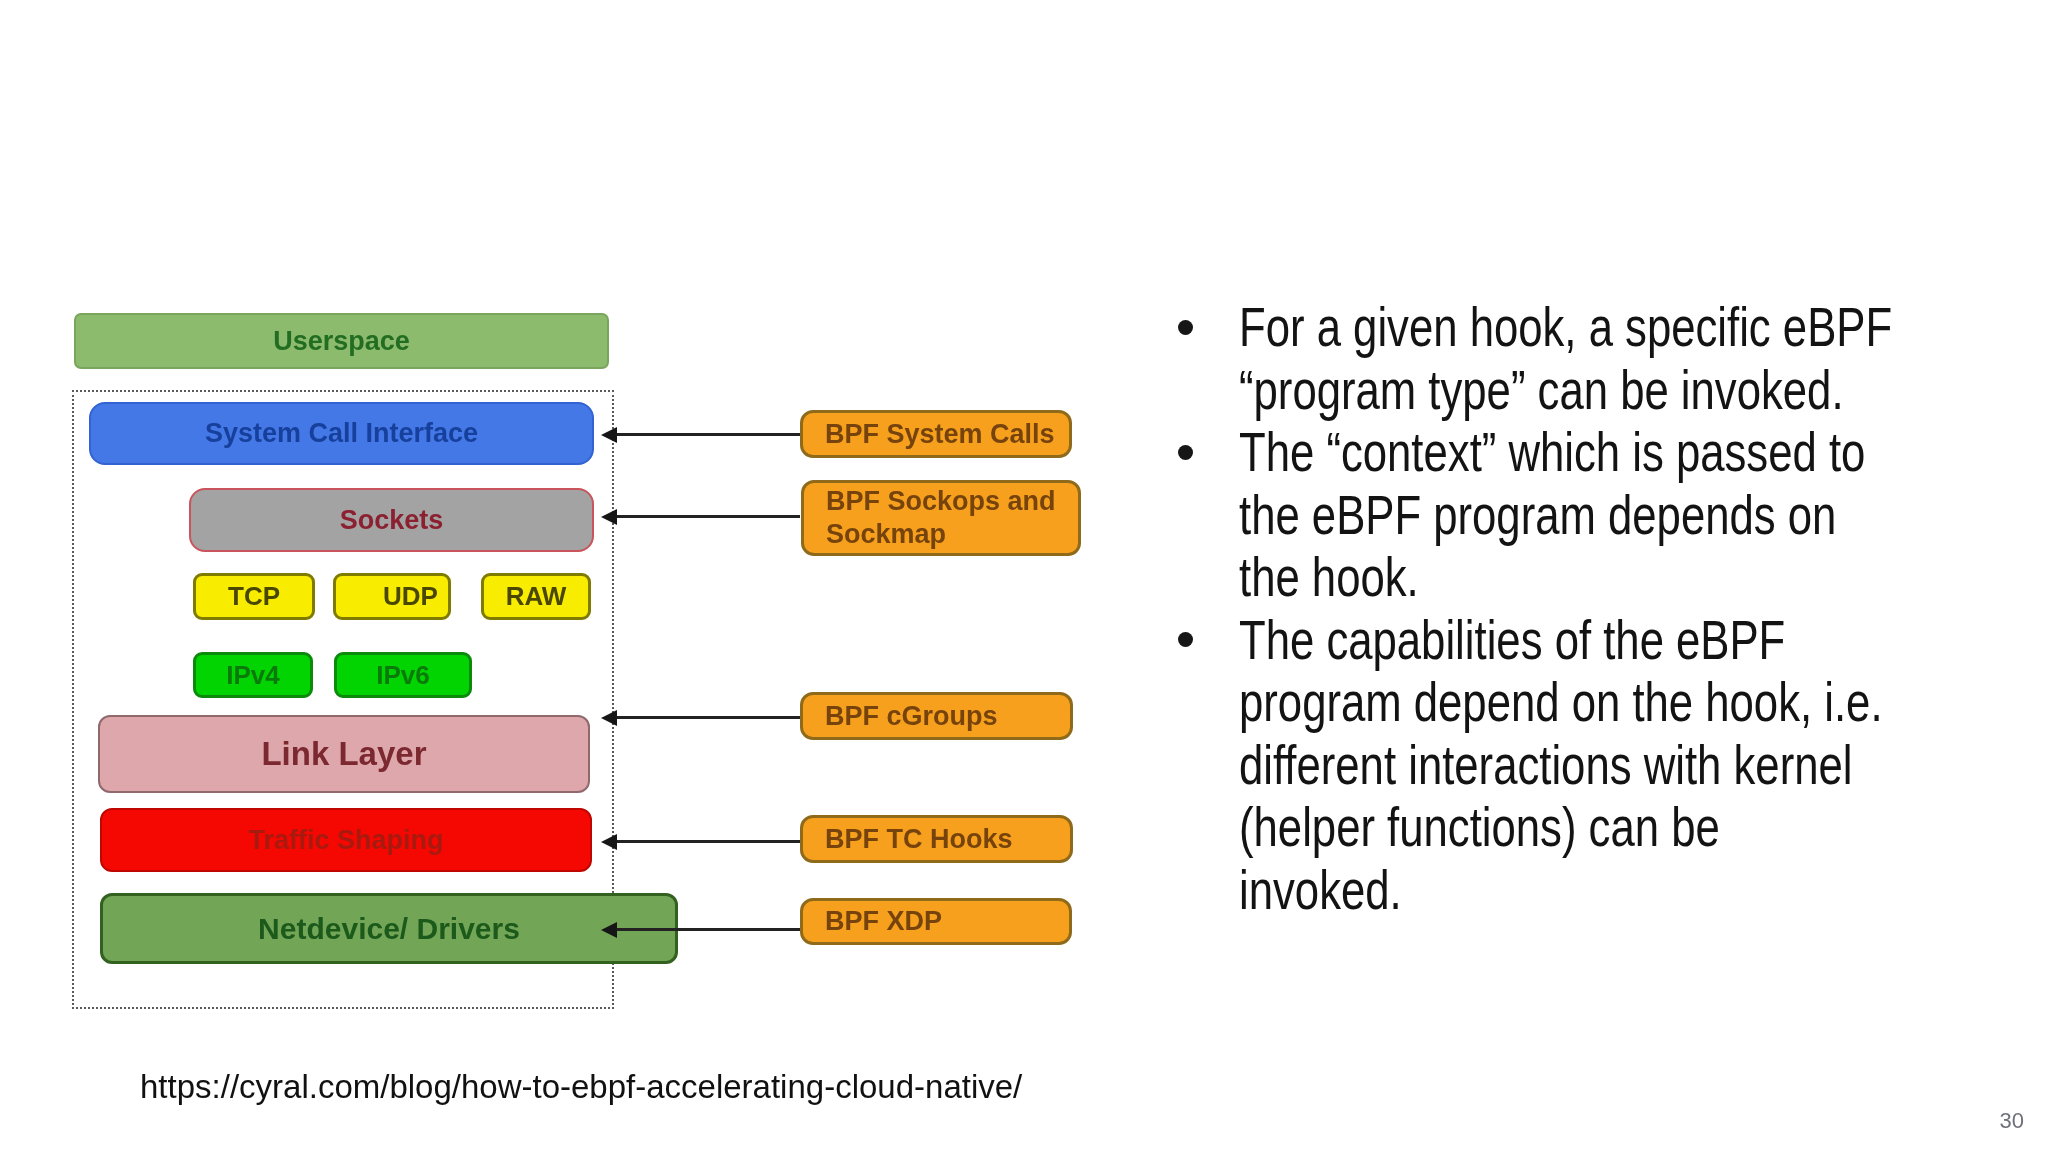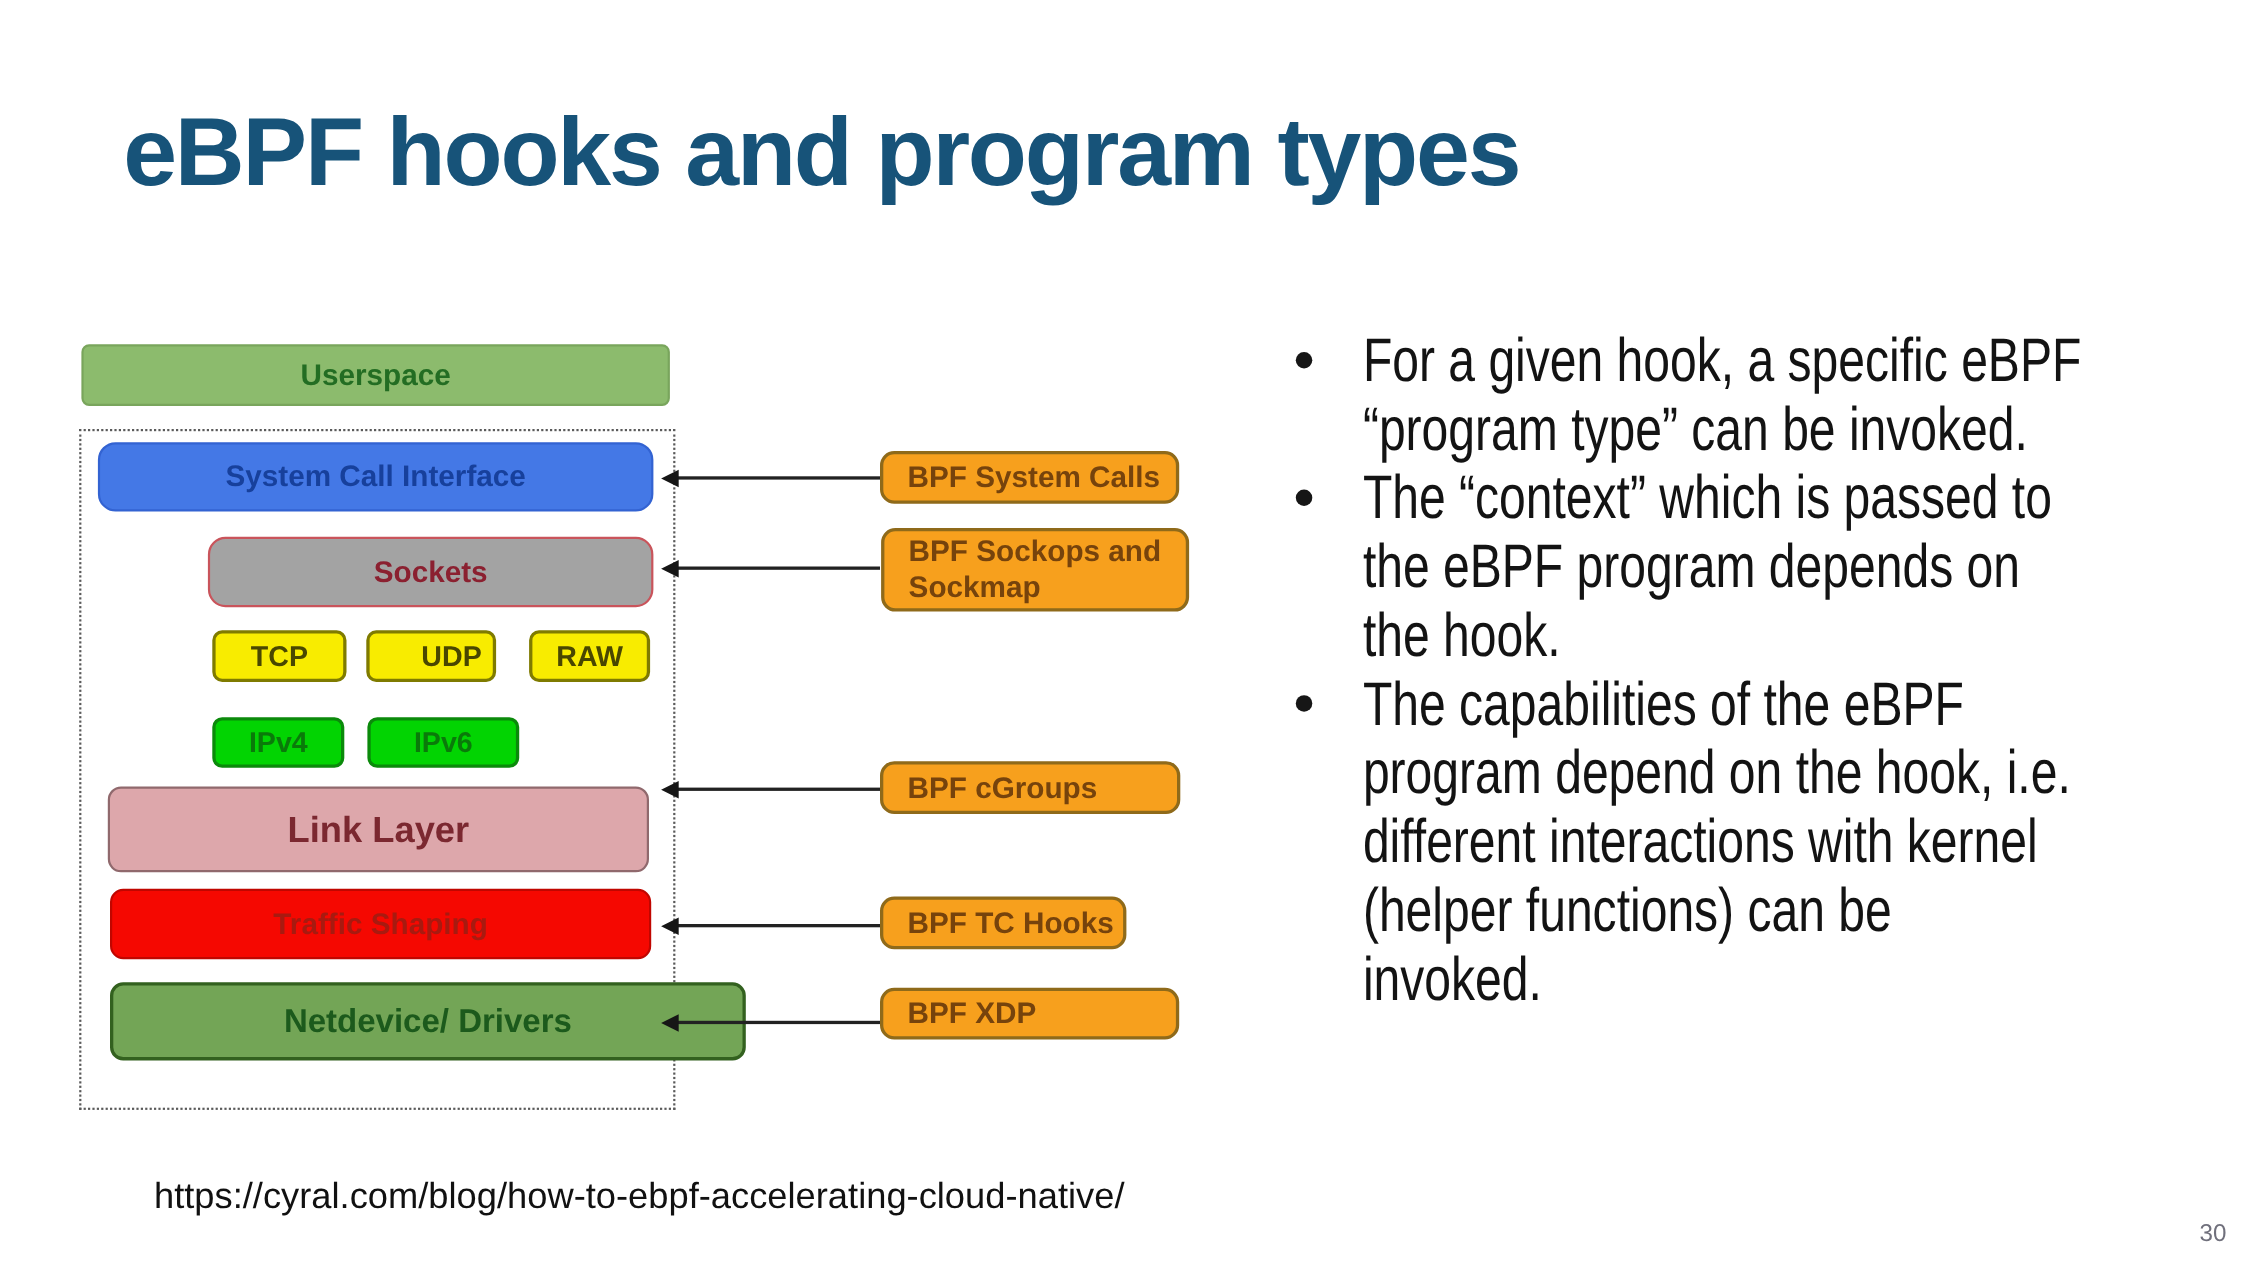--- a/index.html
+++ b/index.html
@@ -48,21 +48,21 @@
              border:3px solid #33611f;border-radius:12px;color:#1c5a1c;font-size:30px;}
 
   
   .hook{position:absolute;background:#f7a01d;border:3px solid #8f6a1a;
         border-radius:13px;color:#76430c;font-weight:700;font-size:27px;
         display:flex;flex-direction:column;justify-content:center;
         padding-left:22px;box-sizing:border-box;line-height:33px;}
   .hook-syscalls{left:800px;top:410px;width:272px;height:48px;}
   .hook-sockops {left:801px;top:480px;width:280px;height:76px;}
   .hook-cgroups {left:800px;top:692px;width:273px;height:48px;}
-  .hook-tc      {left:800px;top:815px;width:224px;height:48px;}
+  .hook-tc      {left:800px;top:815px;width:273px;height:48px;}
   .hook-xdp     {left:800px;top:898px;width:272px;height:47px;}
 
   
   .arrow{position:absolute;left:616px;width:184px;height:3px;background:#222;}
   .arrow .head{position:absolute;left:-15px;top:-6px;width:0;height:0;
                border-top:8px solid transparent;border-bottom:8px solid transparent;
                border-right:16px solid #161616;}
   .a1{top:433px;} .a2{top:515px;} .a3{top:716px;} .a4{top:840px;} .a5{top:928px;}
 
   
@@ -76,21 +76,20 @@
   
   .source-url{position:absolute;left:140px;top:1068px;font-size:33px;color:#111;
               white-space:nowrap;}
   .page-number{position:absolute;right:24px;top:1108px;font-size:22px;color:#70707c;}
 </style>
 </head>
 <body>
 
 <div class="slide">
 
-  <div class="title">eBPF hooks and program types</div>
 
   <div class="box userspace">Userspace</div>
 
   <div class="dashed-box"></div>
 
   <div class="box sci">System Call Interface</div>
   <div class="box sockets">Sockets</div>
 
   <div class="box proto tcp">TCP</div>
   <div class="box proto udp">UDP</div>

